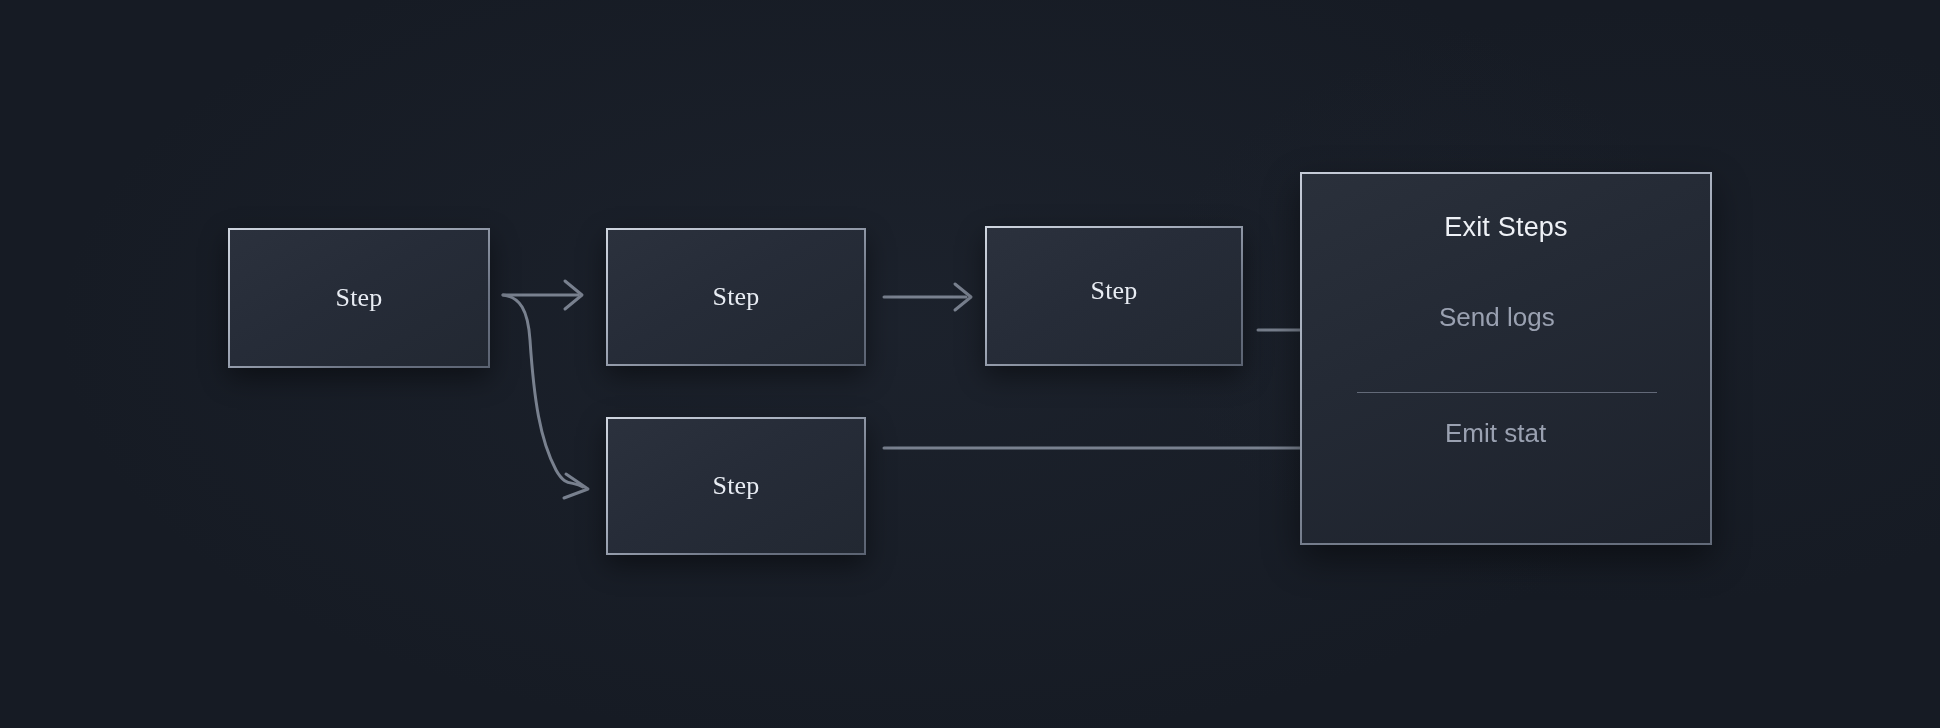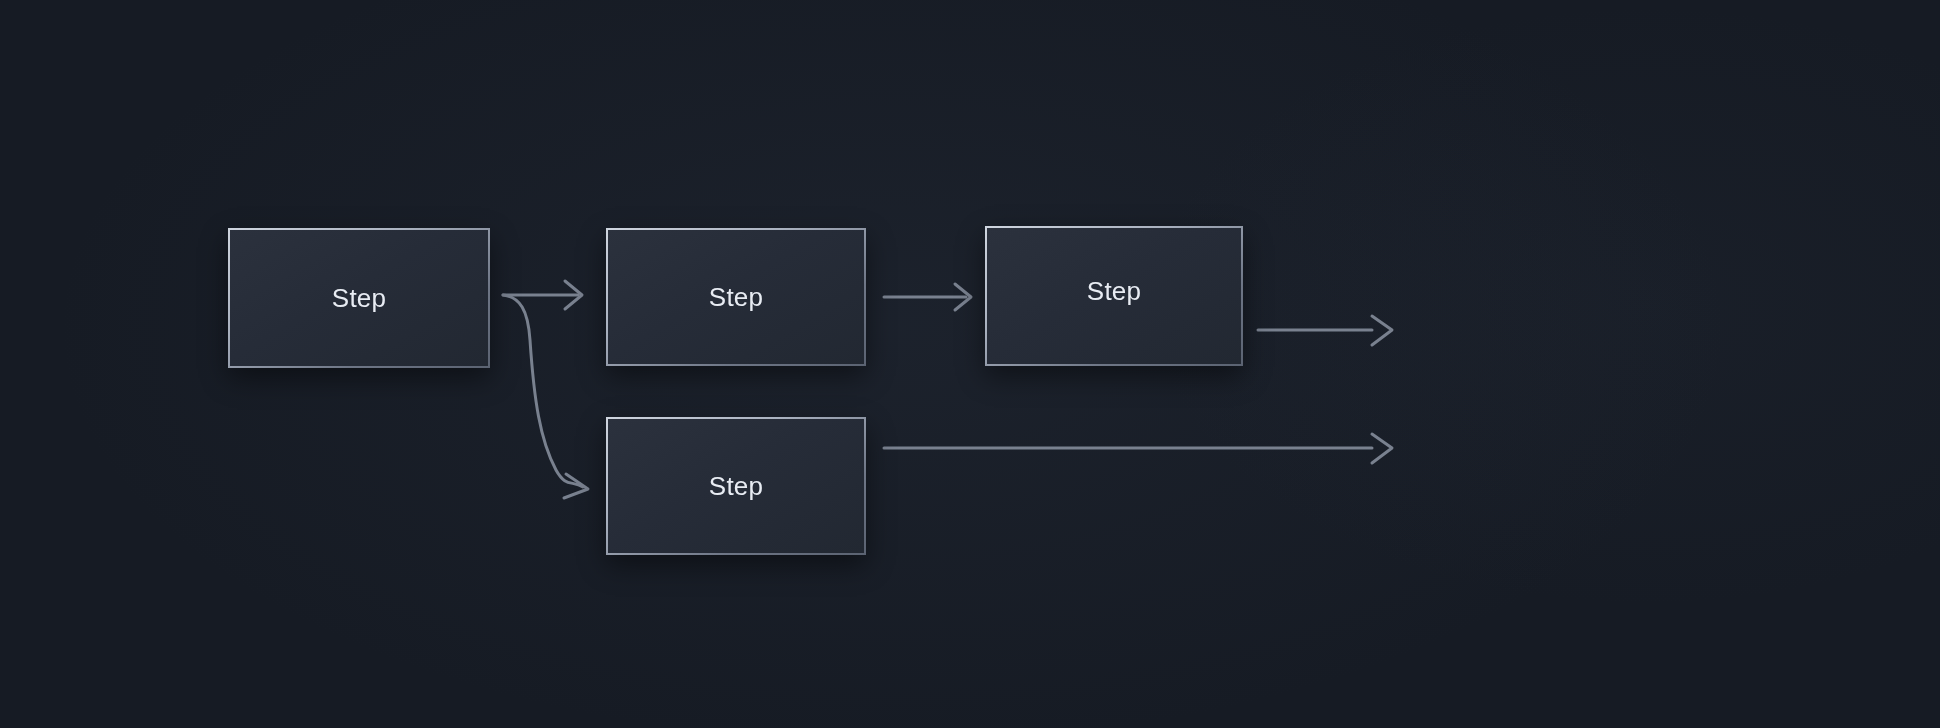--- a/index.html
+++ b/index.html
@@ -27,20 +27,21 @@
   }
 
   
   .step-box {
     position: absolute;
     box-sizing: border-box;
     border: 2px solid;
     border-image: linear-gradient(150deg, #cfd5df 0%, #aab2c0 35%, #6e7686 72%, #5b6372 100%) 1;
     background: linear-gradient(150deg, #2b313d 0%, #262c38 45%, #222832 100%);
     box-shadow: 0 10px 26px rgba(0,0,0,0.45);
+    font-family: Liberation Serif, serif;
   }
   .step-box .step-label {
     position: absolute;
     left: 0; right: 0;
     top: 50%;
     transform: translateY(-50%);
     text-align: center;
     color: #e8ecf3;
     font-size: 26px;
     letter-spacing: 0.2px;
@@ -140,14 +141,24 @@
   </div>
 
   <div class="step-box lbl-up" id="step-3" style="left:985px; top:226px; width:258px; height:140px;">
     <div class="step-label">Step</div>
   </div>
 
   <div class="step-box" id="step-4" style="left:606px; top:417px; width:260px; height:138px;">
     <div class="step-label">Step</div>
   </div>
 
+  <div id="exit-panel" style="left:1300px; top:172px; width:412px; height:373px;">
+
+    <div id="exit-title">Exit Steps</div>
+
+    <div class="exit-item" style="left:137px; top:128px;">Send logs</div>
+
+    <div id="exit-divider" style="left:55px; top:218px; width:300px;"></div>
+
+    <div class="exit-item" style="left:143px; top:244px;">Emit stat</div>
+  </div>
 
 </div>
 
 </body></html>

